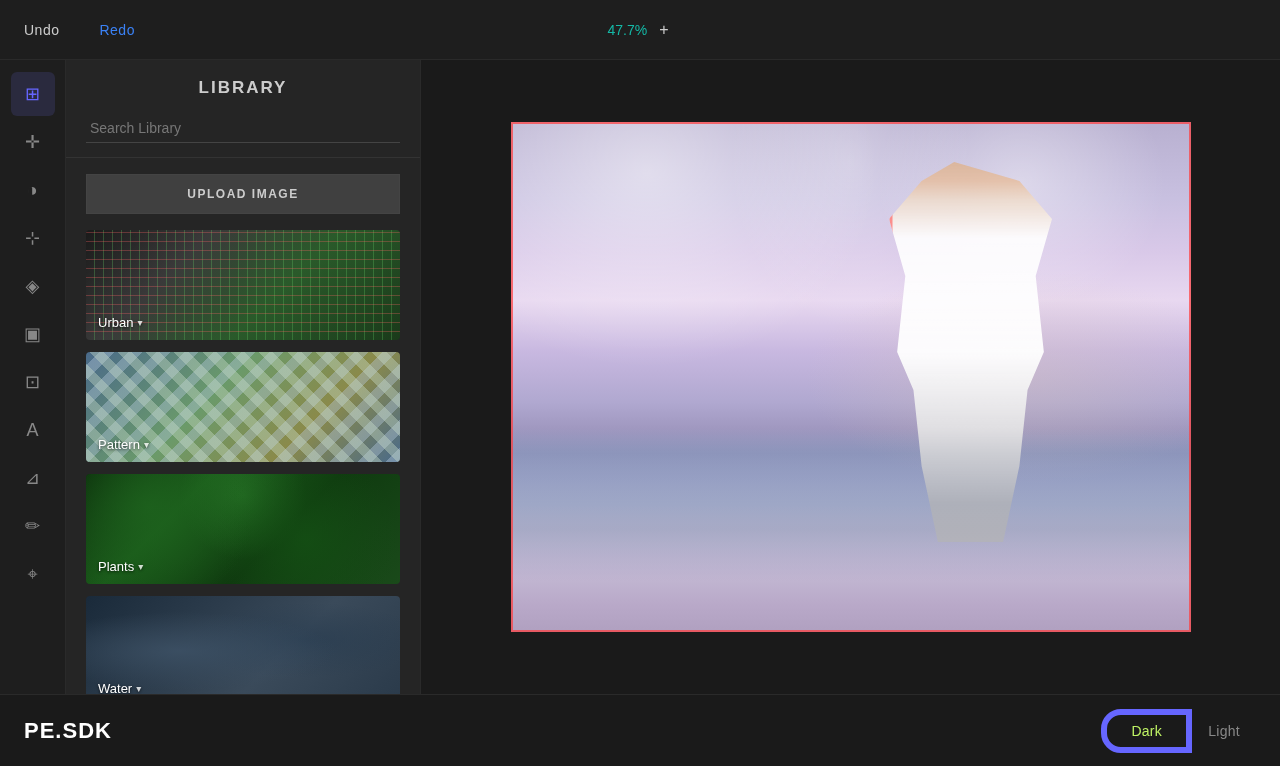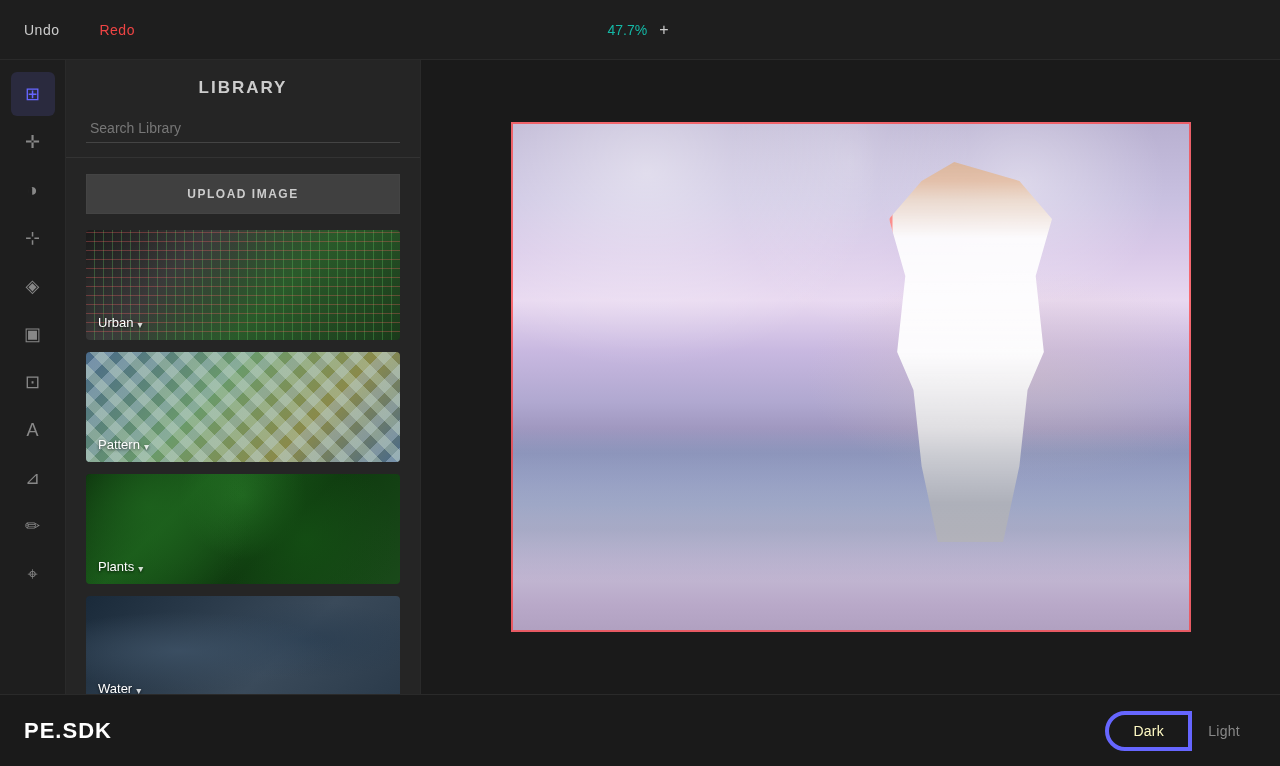--- a/index.html
+++ b/index.html
@@ -33,21 +33,21 @@
     .toolbar-btn {
       background: none;
       border: none;
       color: #ccc;
       font-size: 14px;
       cursor: pointer;
       padding: 4px 8px;
       letter-spacing: 0.5px;
     }
     .toolbar-btn.disabled {
-      color: #ef4444;
+      color: #3b82f6;
       cursor: default;
     }
     .toolbar-center {
       display: flex;
       align-items: center;
       gap: 8px;
       position: absolute;
       left: 50%;
       transform: translateX(-50%);
     }
@@ -245,21 +245,21 @@
 
     .library-item-label {
       position: absolute;
       bottom: 10px;
       left: 12px;
       font-size: 13px;
       font-weight: 500;
       color: #fff;
       text-shadow: 0 1px 3px rgba(0,0,0,0.8);
       display: flex;
-      align-items: flex-end;
+      align-items: center;
       gap: 4px;
     }
     .chevron-icon {
       font-size: 10px;
       opacity: 0.8;
     }
 
     
     .canvas-area {
       flex: 1;
@@ -370,22 +370,22 @@
       color: #fff;
     }
     .theme-switcher {
       margin-left: auto;
       display: flex;
       align-items: center;
       gap: 0;
     }
     .theme-btn {
       background: none;
-      border: 4px solid #d946ef;
-      color: #fef9c3;
+      border: 6px solid #d946ef;
+      color: #bef264;
       font-size: 14px;
       padding: 8px 24px;
       cursor: pointer;
       letter-spacing: 0.3px;
     }
     .theme-btn.dark {
       background: transparent;
       border-radius: 20px 0 0 20px;
       border-color: #6666ff;
     }

